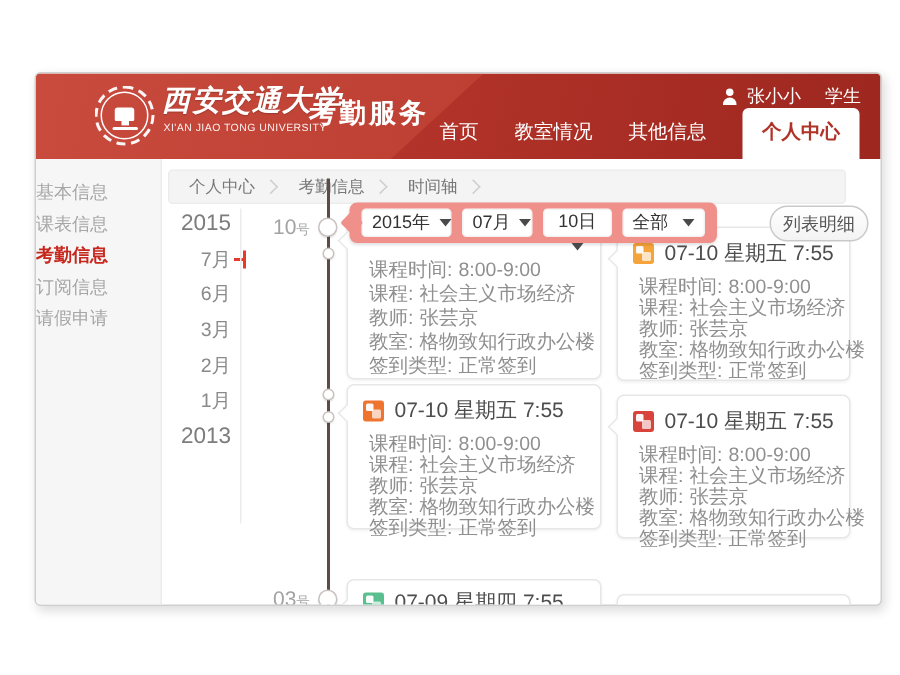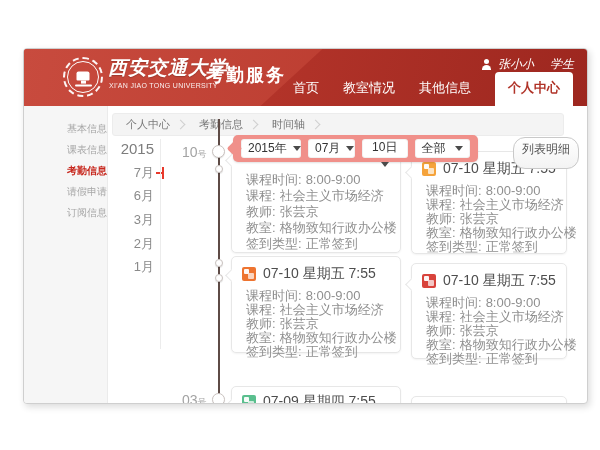--- a/index.html
+++ b/index.html
@@ -28,36 +28,36 @@
   .logo-core::after { content:""; position:absolute; left:50%; transform:translateX(-50%);
     bottom:-6px; width:17px; height:2.5px; background:#fff; border-radius:1px; }
   .uni-cn { position:absolute; left:84px; top:7px; color:#fff; font-size:19px; line-height:24px;
     font-family:"Liberation Serif","DejaVu Serif",serif; font-style:italic; font-weight:bold;
     letter-spacing:1px; white-space:nowrap; text-shadow:0 1px 1px rgba(0,0,0,.2); }
   .uni-en { position:absolute; left:85px; top:33px; color:rgba(255,255,255,.92);
     font-size:7px; letter-spacing:.3px; white-space:nowrap; }
   .app-title { position:absolute; left:182px; top:14px; color:#fff; font-size:18px;
     font-weight:bold; letter-spacing:2px; white-space:nowrap; }
   .user { position:absolute; right:13px; top:7px; display:flex; align-items:center; gap:6px;
-    color:#fff; font-size:12px;font-style:italic; }
+    color:#fff; font-size:12px; }
   .person-icon { position:relative; width:11px; height:11px; }
   .person-icon::before { content:""; position:absolute; left:3px; top:0; width:5px; height:5px;
     border-radius:50%; background:#fff; }
   .person-icon::after { content:""; position:absolute; left:1px; bottom:0; width:9px; height:5px;
     border-radius:5px 5px 0 0; background:#fff; }
   .user-sep { width:4px; }
   .nav { position:absolute; right:14px; bottom:0; display:flex; align-items:flex-end; gap:24px; }
   .nav-item { color:#fff; font-size:13px; padding-bottom:9px; cursor:pointer; white-space:nowrap; }
   .nav-tab-active { background:#fff; color:#b03328; font-weight:bold; font-size:13px;
     padding:7px 13px 9px; border-radius:4px 4px 0 0; cursor:pointer; white-space:nowrap; }
 
   
   .sidebar { position:absolute; left:0; top:57px; bottom:0; width:84px; background:#f6f6f6;
     border-right:1px solid #ebebeb; padding-top:12px; }
-  .side-item { display:block; text-align:right; font-size:10px; color:#a6a6a6;
+  .side-item { display:block; text-align:left; font-size:12px; color:#a6a6a6;
     height:21px; line-height:21px; cursor:pointer; white-space:nowrap; }
   .side-item.active { color:#c7281e; font-weight:bold; }
 
   
   .crumbs { position:absolute; left:88px; top:64px; width:452px; height:23px;
     background:#f4f4f4; border:1px solid #ececec; border-radius:3px;
     display:flex; align-items:center; font-size:11px; color:#777; }
   .crumb { padding:0 13px; white-space:nowrap; cursor:pointer; }
   .crumb-sep { width:7px; height:7px; border-top:1px solid #cfcfcf; border-right:1px solid #cfcfcf;
     transform:rotate(45deg); margin:0 2px 0 -6px; flex:none; }
@@ -87,21 +87,21 @@
     border-radius:5px; display:flex; align-items:center; padding:0 8px; gap:7px; z-index:5;
     box-shadow:0 1px 2px rgba(0,0,0,.12); }
   .filter-tail { position:absolute; left:-4px; top:8px; width:11px; height:11px; background:#f0908a;
     transform:rotate(45deg); border-radius:2px; }
   .dd { background:#fff; border-radius:3px; height:19px; font-size:12px; color:#333;
     padding:0 7px; display:flex; align-items:center; justify-content:space-between; gap:6px;
     cursor:pointer; box-shadow:inset 0 0 0 1px rgba(0,0,0,.05); white-space:nowrap; }
   .dd-year { width:60px; } .dd-month { width:47px; } .dd-day { width:46px;flex-direction:column; } .dd-type { width:56px; }
   .caret { width:0; height:0; border-left:4px solid transparent; border-right:4px solid transparent;
     border-top:5px solid #4a4a4a; flex:none; }
-  .list-btn { position:absolute; left:489px; top:88px; width:66px; height:32px;
+  .list-btn { position:absolute; left:489px; top:88px; width:66px; height:24px;
     background:linear-gradient(#fff,#f3f3f3); border:1px solid #c9c9c9; border-radius:12px;
     font-size:12px; color:#555; text-align:center; line-height:22px; z-index:4; cursor:pointer; }
 
   
   .card { position:absolute; background:#fff; border:1px solid #e7e7e7; border-radius:5px;
     box-shadow:0 1px 2px rgba(0,0,0,.05); z-index:1; }
   .card .tail { position:absolute; left:-5px; top:14px; width:9px; height:9px; background:#fff;
     border-left:1px solid #e7e7e7; border-bottom:1px solid #e7e7e7; transform:rotate(45deg); }
   .left-col { left:207px; width:170px; }
   .right-col { left:387px; width:156px; }
@@ -144,40 +144,41 @@
         <span class="nav-item">教室情况</span>
         <span class="nav-item">其他信息</span>
         <span class="nav-tab-active">个人中心</span>
       </div>
     </div>
 
     <div class="sidebar">
       <span class="side-item">基本信息</span>
       <span class="side-item">课表信息</span>
       <span class="side-item active">考勤信息</span>
+      <span class="side-item">订阅信息</span>
       <span class="side-item">请假申请</span>
-      <span class="side-item">订阅信息</span>
     </div>
 
     <div class="crumbs">
       <span class="crumb">个人中心</span>
       <span class="crumb-sep"></span>
       <span class="crumb">考勤信息</span>
       <span class="crumb-sep"></span>
       <span class="crumb">时间轴</span>
       <span class="crumb-sep"></span>
     </div>
 
     <div class="scale">
       <div class="scale-row year">2015</div>
       <div class="scale-row"><span>7月</span><span class="now-mark"></span></div>
       <div class="scale-row">6月</div>
       <div class="scale-row">3月</div>
       <div class="scale-row">2月</div>
       <div class="scale-row">1月</div>
+      <div class="scale-row year">2013</div>
     </div>
     <div class="v-divider"></div>
 
     <div class="day-marker" style="top:94px;">
       <span class="day-num">10</span><span class="day-suf">号</span>
     </div>
     <div class="day-marker" style="top:342px;">
       <span class="day-num">03</span><span class="day-suf">号</span>
     </div>
 

